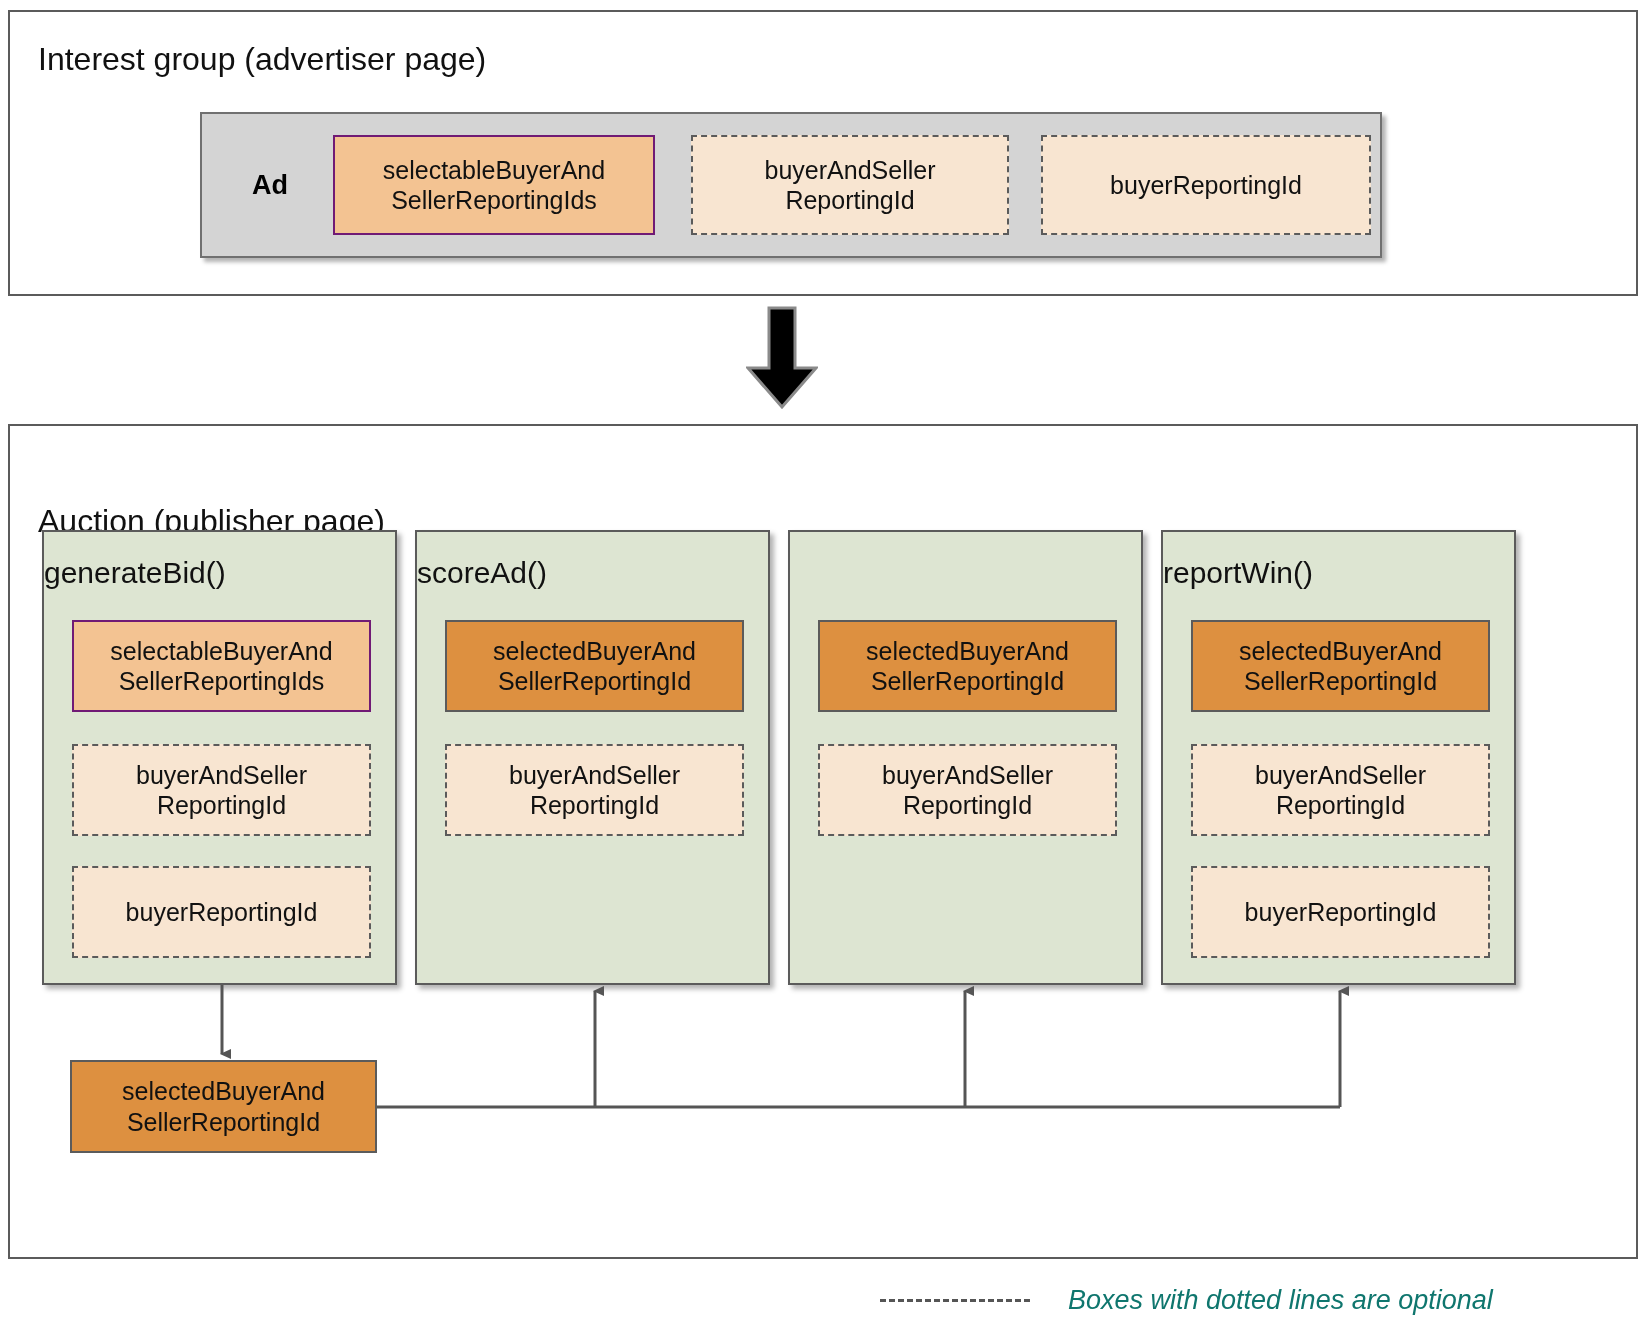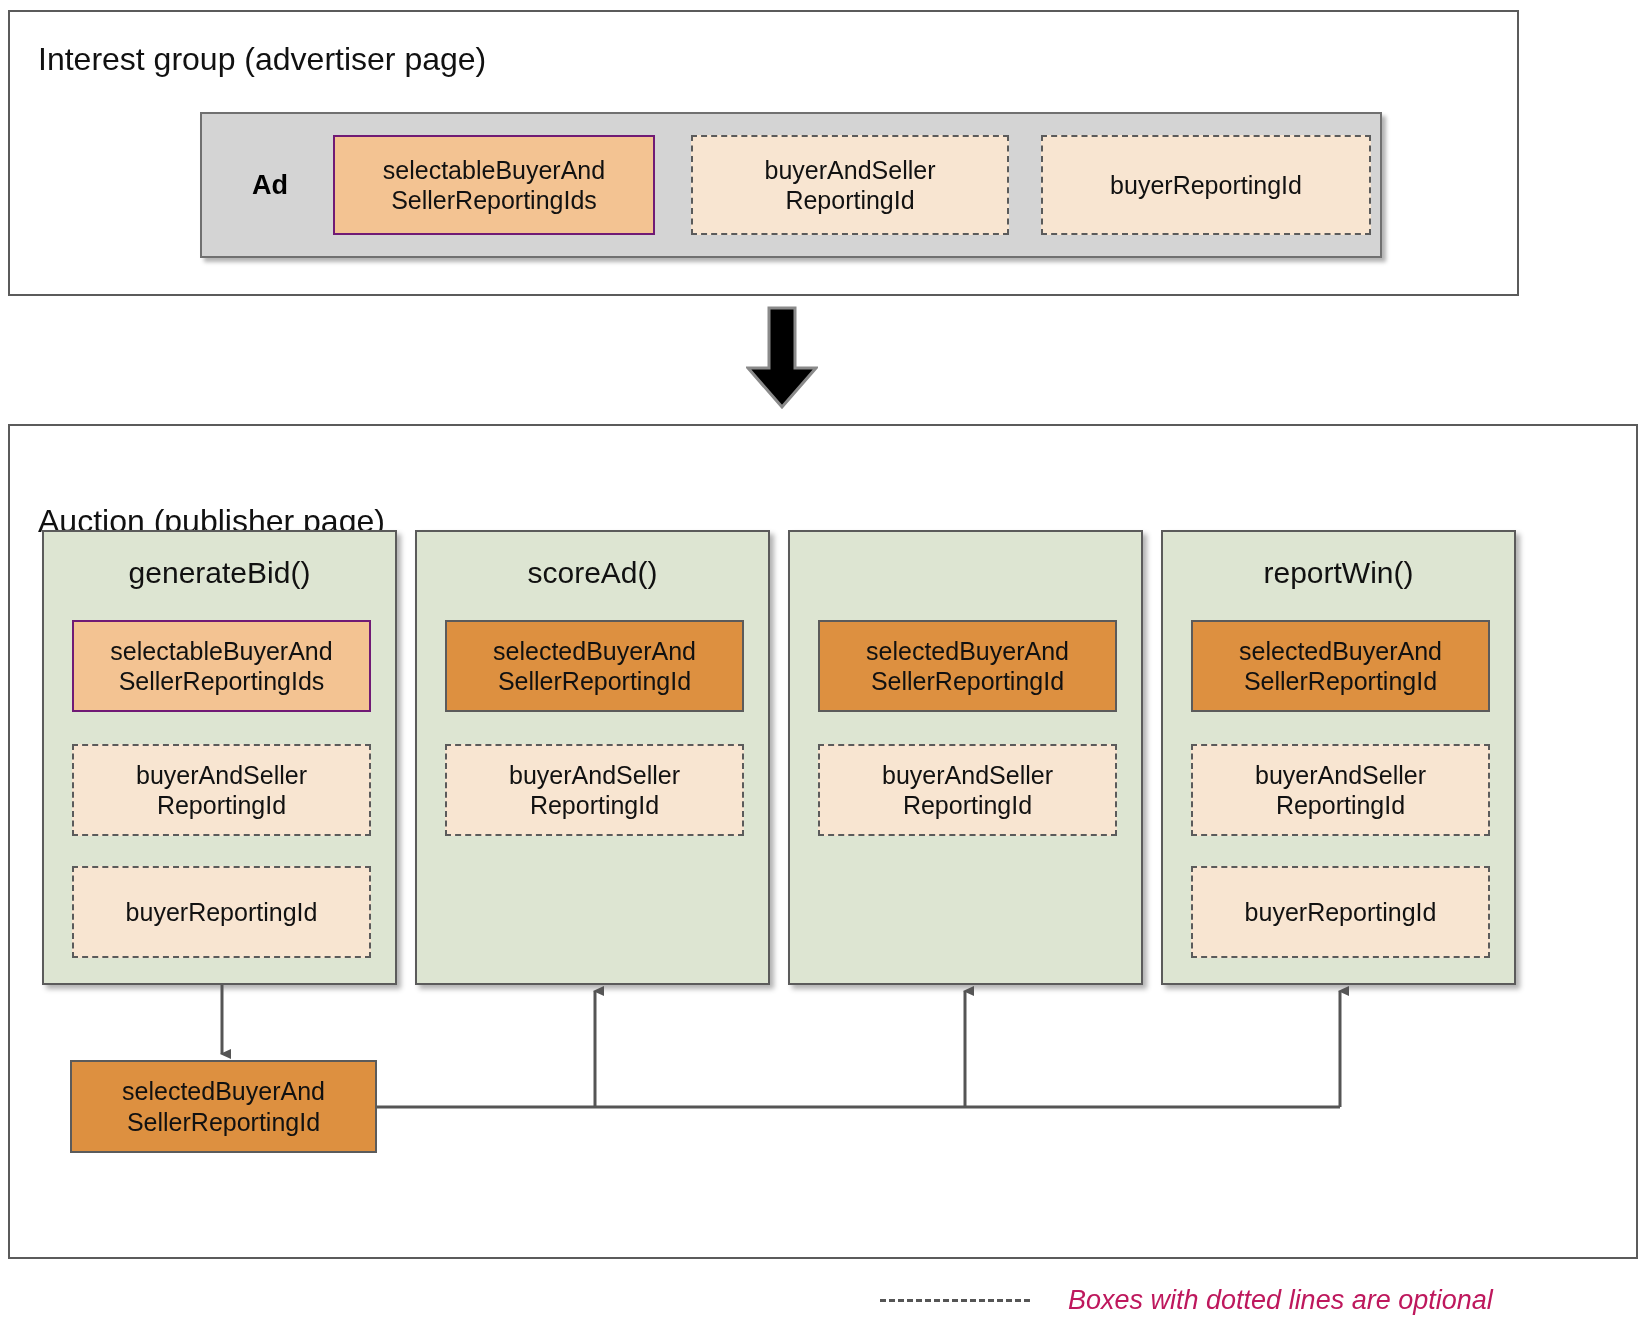--- a/index.html
+++ b/index.html
@@ -19,21 +19,21 @@
     overflow: hidden;
   }
 
   
   .panel {
     position: absolute;
     background: #ffffff;
     border: 2px solid #5b5b5b;
     box-sizing: border-box;
   }
-  #panel-interest-group { left: 8px;  top: 10px;  width: 1511px; height: 286px; }
+  #panel-interest-group { left: 8px;  top: 10px;  width: 1630px; height: 286px; }
   #panel-auction        { left: 8px;  top: 424px; width: 1630px; height: 835px; }
 
   .panel-title {
     position: absolute;
     font-size: 32px;
     line-height: 1.1;
     color: #111111;
     white-space: nowrap;
   }
   #title-interest-group { left: 28px; top: 30px; }
@@ -115,21 +115,21 @@
   }
   #col-generateBid  { left: 42px;   }
   #col-scoreAd      { left: 415px;  }
   #col-reportResult { left: 788px;  }
   #col-reportWin    { left: 1161px; }
 
   .fn-title {
     position: absolute;
     left: 0; right: 0;
     top: 24px;
-    text-align: center;
+    text-align: left;
     font-size: 30px;
     color: #111;
   }
 
   .fn-col .tok {
     position: absolute;
     left: 28px;
     width: 299px;
   }
   .slot-1 { top: 88px;  height: 92px; }
@@ -177,21 +177,21 @@
   }
   #legend-dash {
     width: 150px;
     height: 0;
     border-top: 3px dashed #555555;
     margin-right: 38px;
   }
   #legend-text {
     font-size: 27px;
     font-style: italic;
-    color: #be185d;
+    color: #0f766e;
     white-space: nowrap;
   }
 </style>
 </head>
 <body>
 
 <div id="canvas">
 
   <div class="panel" id="panel-interest-group">
     <div class="panel-title" id="title-interest-group">Interest group (advertiser page)</div>

